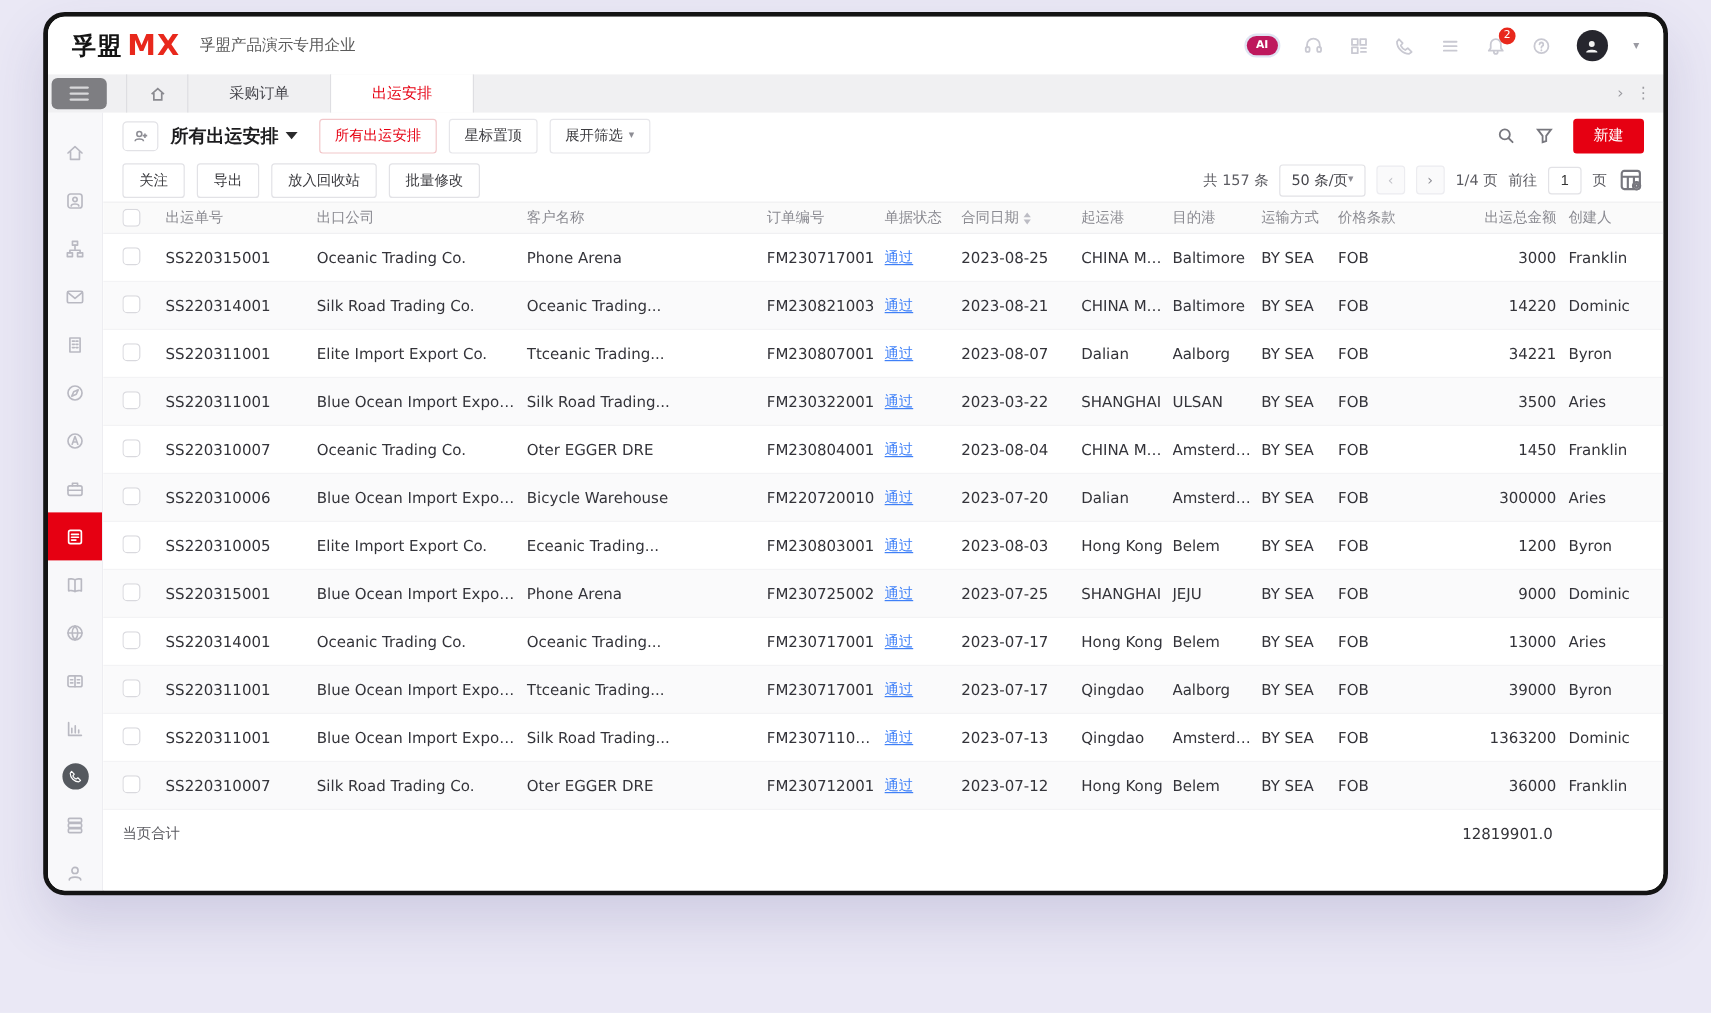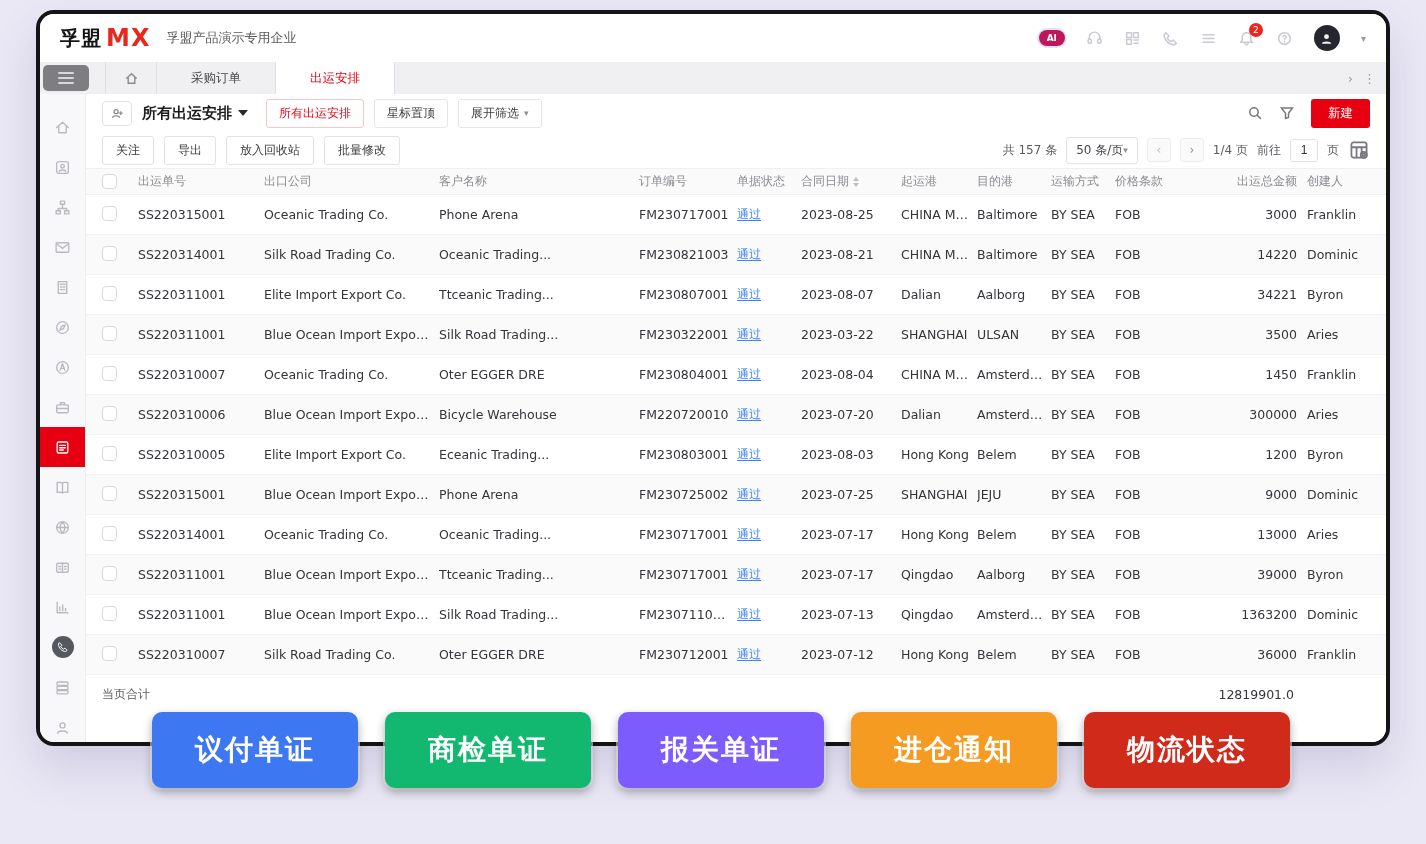--- a/index.html
+++ b/index.html
@@ -557,20 +557,13 @@
   </div>
 </div>
 
       <div class="summary-row">
         <span>当页合计</span>
         <span class="summary-total">12819901.0</span>
       </div>
     </div>
   </div>
 
-  <div class="flow">
-    <div class="flow-btn" style="background: rgb(61, 120, 242);">议付单证</div>
-    <div class="flow-btn" style="background: rgb(18, 184, 111);">商检单证</div>
-    <div class="flow-btn" style="background: rgb(124, 92, 252);">报关单证</div>
-    <div class="flow-btn" style="background: rgb(245, 155, 34);">进仓通知</div>
-    <div class="flow-btn" style="background: rgb(207, 42, 26);">物流状态</div>
-  </div>
 </div>
 
 </body></html>

